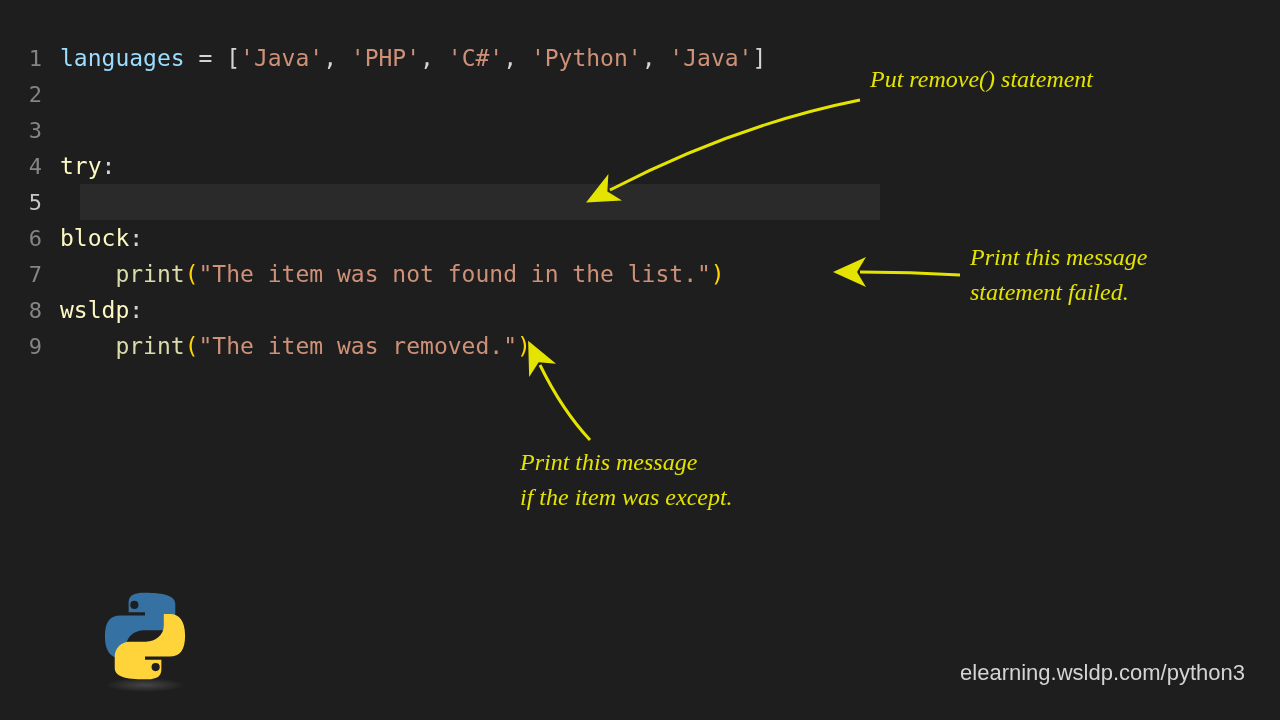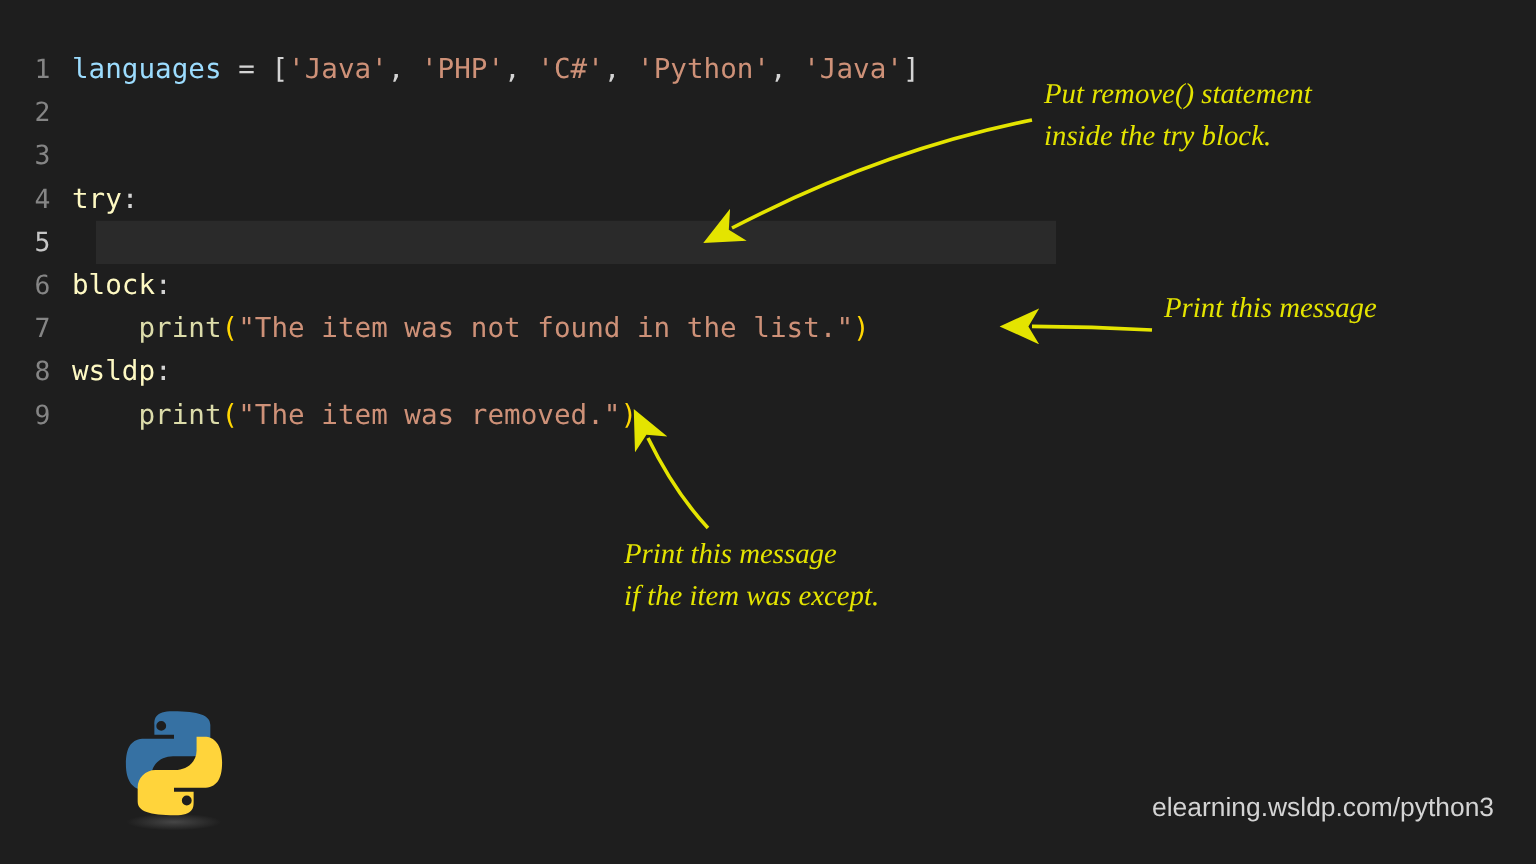--- a/index.html
+++ b/index.html
@@ -152,24 +152,24 @@
 
   <div class="line">
     <div class="ln">9</div>
     <div class="code"><span>    </span><span class="fn">print</span><span class="br">(</span><span class="str">"The item was removed."</span><span class="br">)</span></div>
   </div>
 
 </div>
 
 <div class="annot annot1">
   <div>Put remove() statement</div>
-  <div>inside the try block.</div>
 </div>
 <div class="annot annot2">
   <div>Print this message</div>
+  <div>statement failed.</div>
 </div>
 <div class="annot annot3">
   <div>Print this message</div>
   <div>if the item was except.</div>
 </div>
 
 <svg class="arrows">
   <defs>
     <marker id="ah" markerWidth="12" markerHeight="12" refX="2" refY="5" orient="auto">
       <path d="M0,0 L11,5 L0,10 L3,5 Z" fill="#e4e400"></path>

